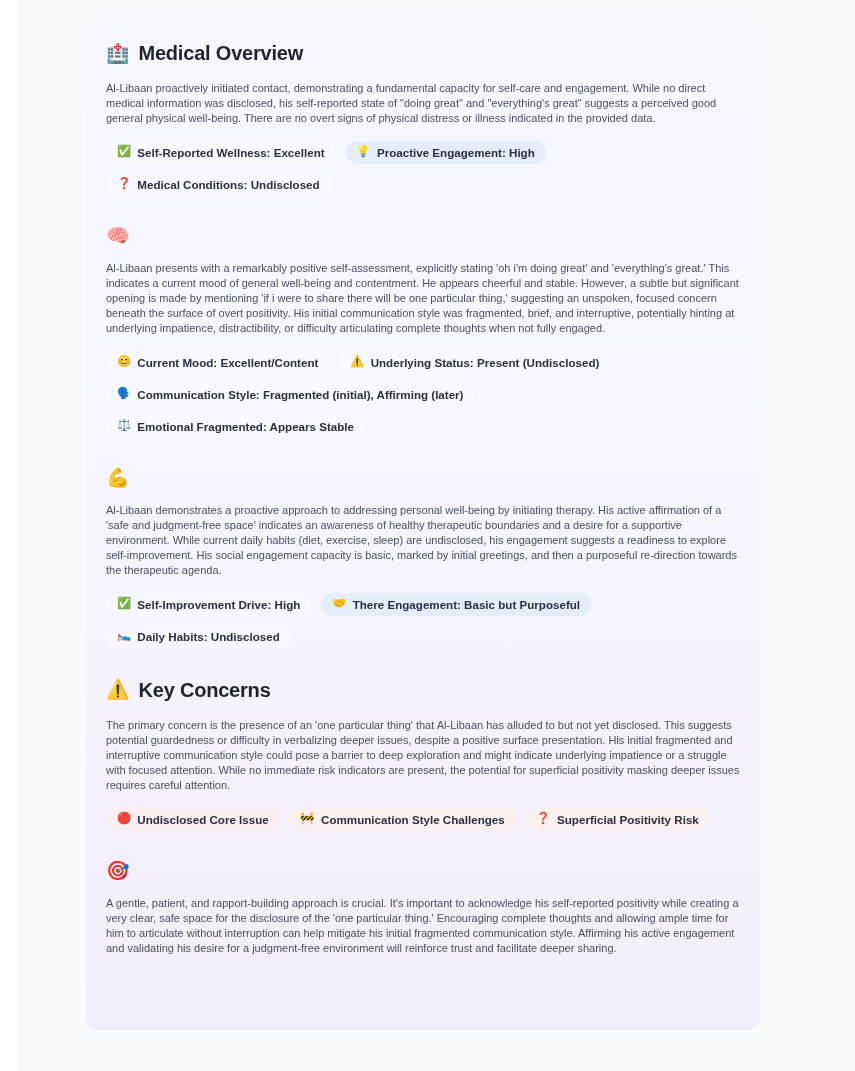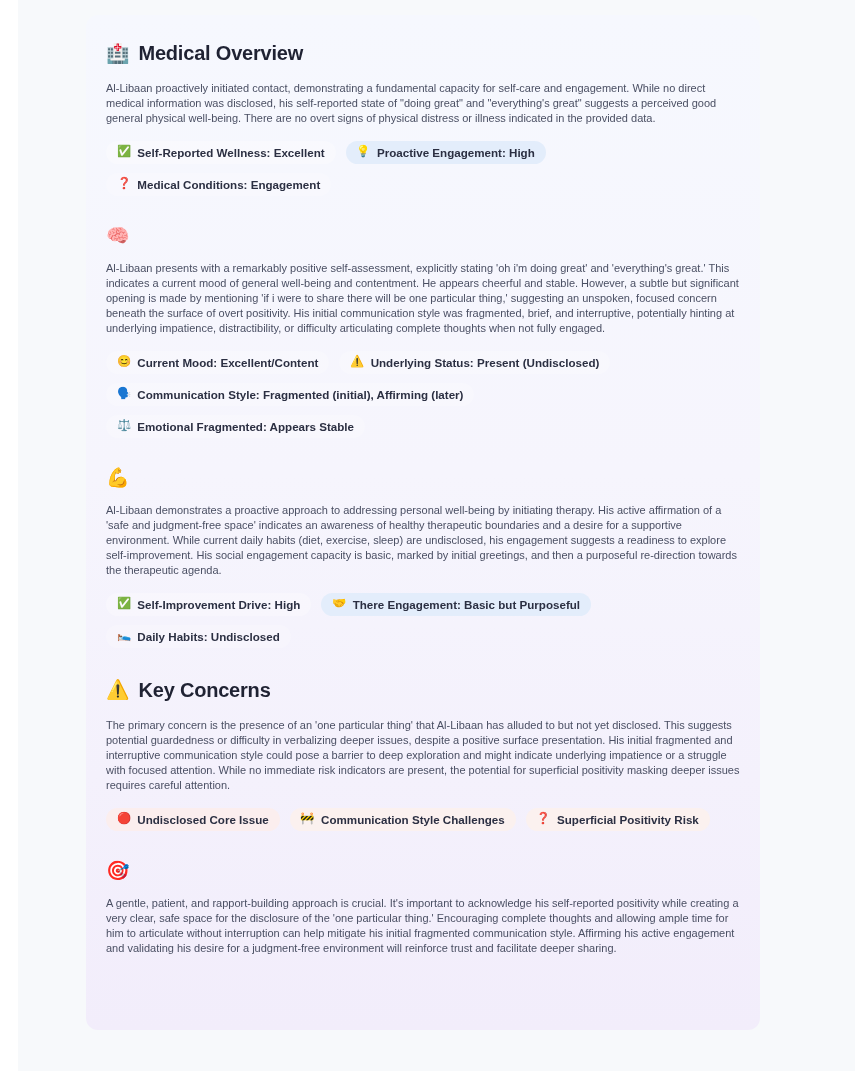--- a/index.html
+++ b/index.html
@@ -103,21 +103,21 @@
           <span class="tag tint-neutral">
             <span class="tag-emoji">✅</span>
             <span>Self-Reported Wellness: Excellent</span>
           </span>
           <span class="tag tint-blue">
             <span class="tag-emoji">💡</span>
             <span>Proactive Engagement: High</span>
           </span>
           <span class="tag tint-plain">
             <span class="tag-emoji">❓</span>
-            <span>Medical Conditions: Engagement</span>
+            <span>Medical Conditions: Undisclosed</span>
           </span>
         </div>
       </div>
       <div class="section">
         <h2 class="section-heading">
           <span class="heading-emoji">🧠</span>
         </h2>
         <p class="section-body">Al-Libaan presents with a remarkably positive self-assessment, explicitly stating 'oh i'm doing great' and 'everything's great.' This indicates a current mood of general well-being and contentment. He appears cheerful and stable. However, a subtle but significant opening is made by mentioning 'if i were to share there will be one particular thing,' suggesting an unspoken, focused concern beneath the surface of overt positivity. His initial communication style was fragmented, brief, and interruptive, potentially hinting at underlying impatience, distractibility, or difficulty articulating complete thoughts when not fully engaged.</p>
         <div class="tag-row">
           <span class="tag tint-plain">

